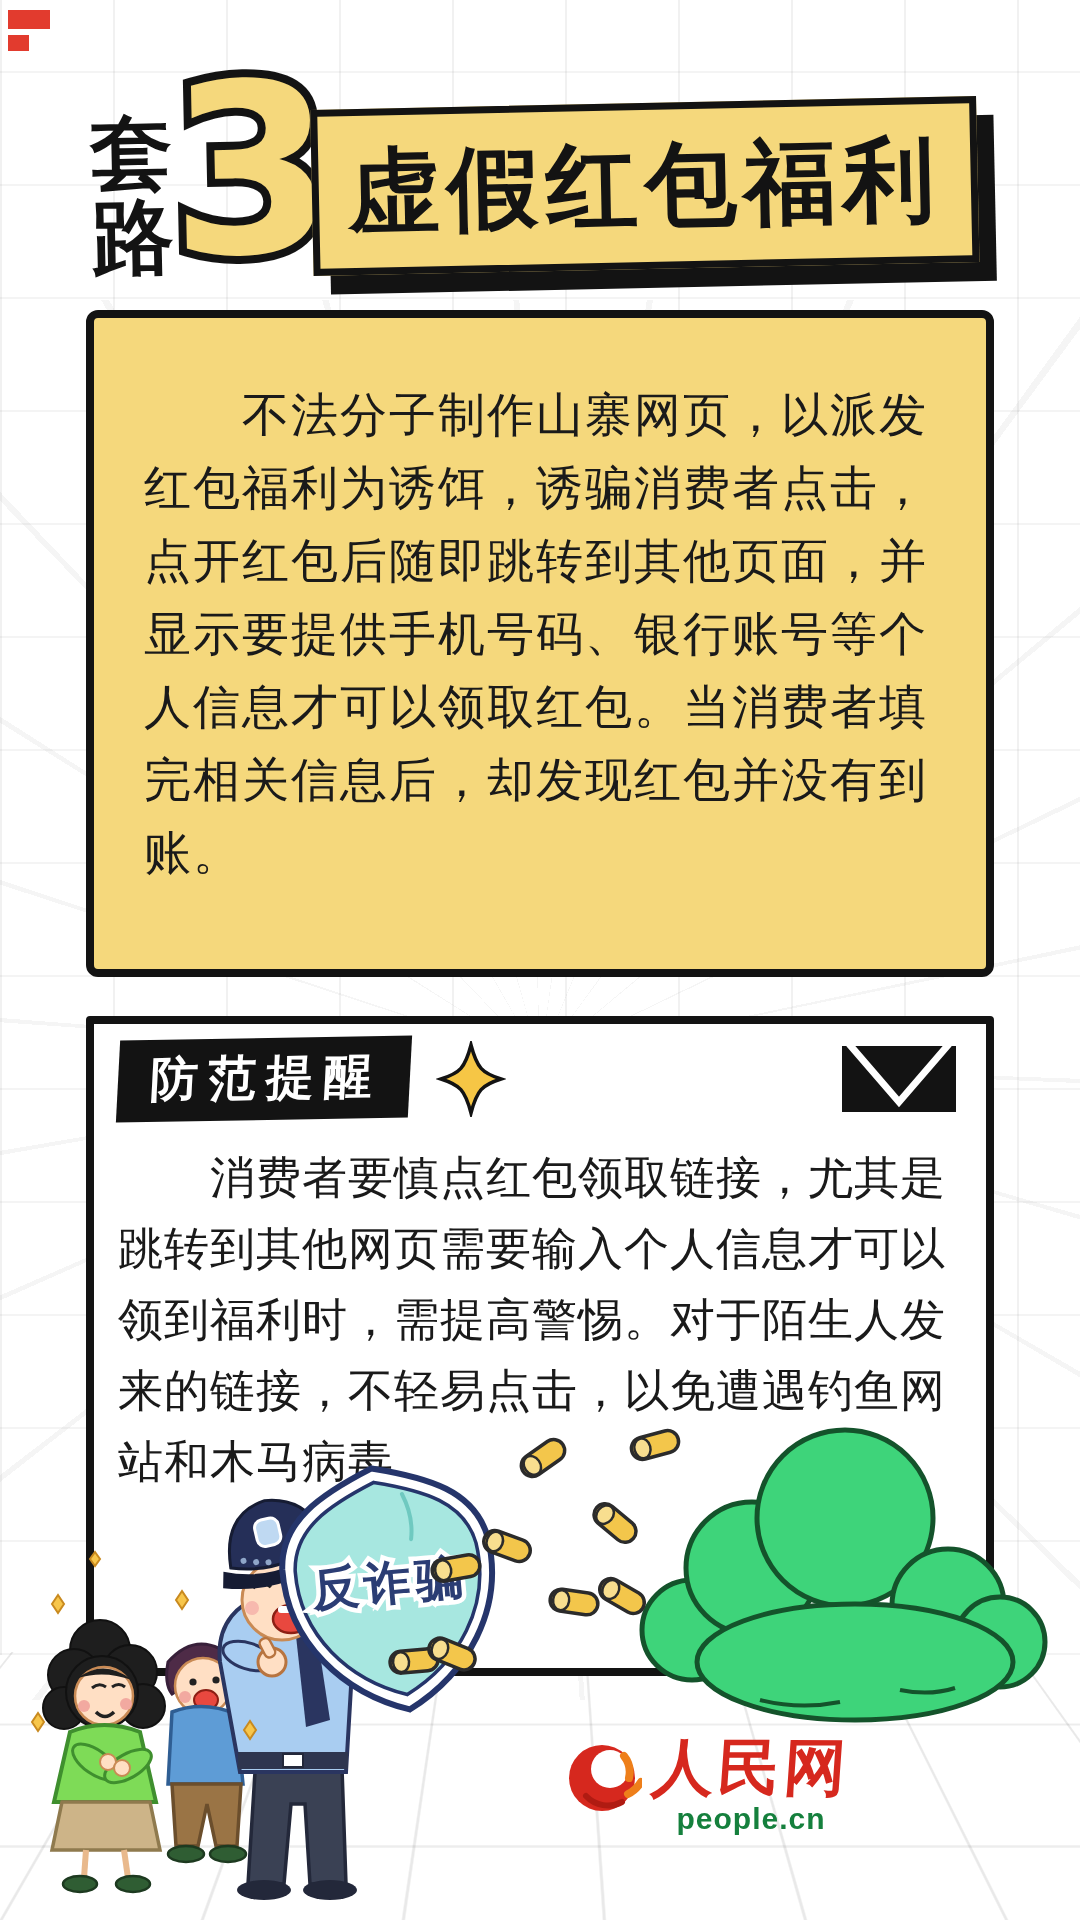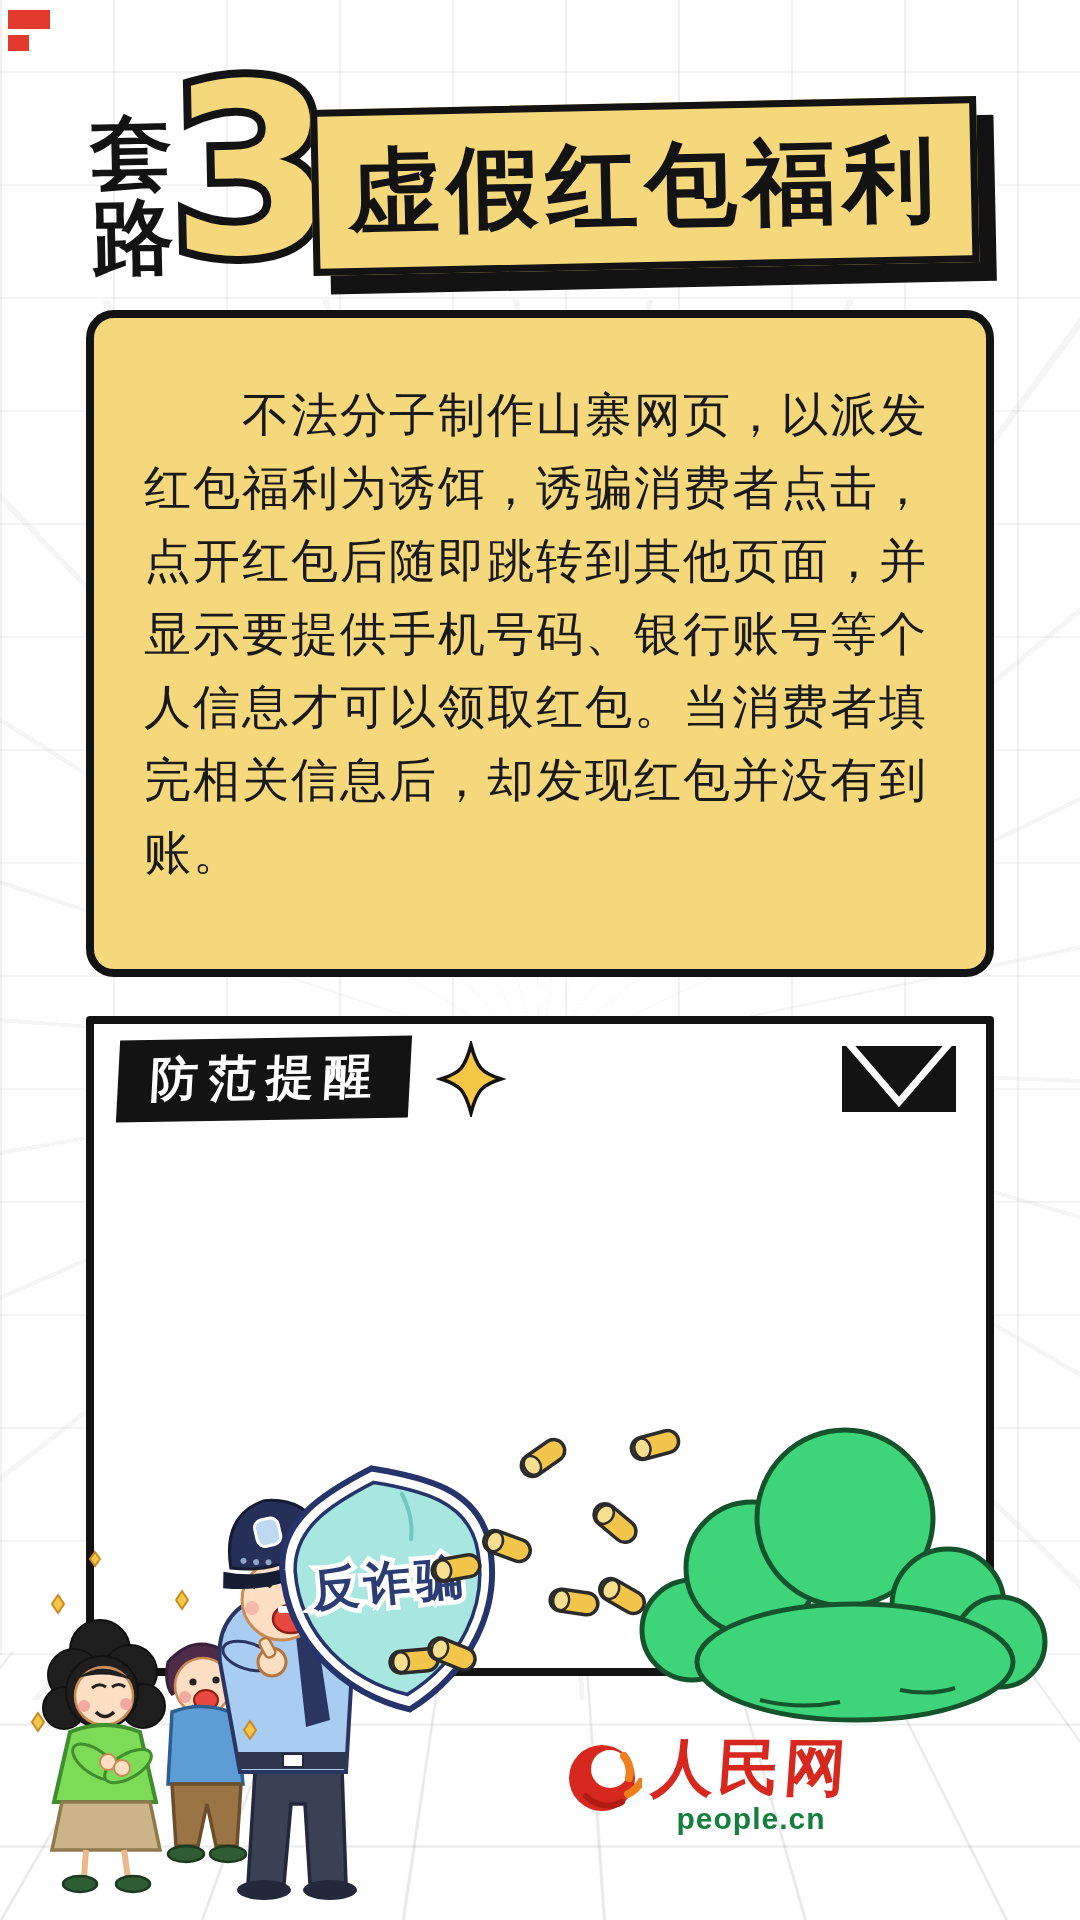--- a/index.html
+++ b/index.html
@@ -34,21 +34,21 @@
       font-family:"DejaVu Sans","Liberation Sans",sans-serif;}
   .n3.s{-webkit-text-stroke:16px #131313;color:#131313;}
   .n3.f{color:#F5D87C;}
   .banner{position:absolute;left:312px;top:114px;width:652px;height:152px;
       background:#F5D87C;border:7px solid #131313;box-shadow:17px 19px 0 0 #131313;
       display:flex;align-items:center;justify-content:center;}
   .banner h1{margin:0;font-size:92px;font-weight:900;letter-spacing:7px;color:#131313;}
 
   
   .intro-card{position:absolute;left:86px;top:310px;width:908px;height:667px;z-index:1;
-      box-sizing:border-box;background:#F5D87C;border:8px solid #131313;border-radius:28px;
+      box-sizing:border-box;background:#F5D87C;border:8px solid #131313;border-radius:12px;
       padding:60px 50px 0 50px;}
   .intro-card p{margin:0;font-size:47px;line-height:73px;letter-spacing:2px;
       white-space:pre-line;color:#1a1a1a;}
 
   
   .reminder-card{position:absolute;left:86px;top:1016px;width:908px;height:660px;z-index:1;
       box-sizing:border-box;background:#ffffff;border:8px solid #131313;border-radius:4px;
       padding:14px 24px 0 24px;}
   .rem-head{display:flex;align-items:center;height:74px;margin-top:4px;}
   .badge{background:#131313;color:#ffffff;font-size:48px;font-weight:900;letter-spacing:10px;
@@ -105,20 +105,25 @@
       <div class="badge">防范提醒</div>
       <svg class="sparkle" width="70" height="76" viewBox="-35 -38 70 76">
         <path d="M0,-34 C6,-11 11,-6 30,0 C11,6 6,11 0,34 C-6,11 -11,6 -30,0 C-11,-6 -6,-11 0,-34 Z" fill="#F6C645" stroke="#131313" stroke-width="3.5"></path>
       </svg>
       <div class="spacer"></div>
       <svg class="envelope" width="114" height="66" viewBox="0 0 114 66">
         <rect x="0" y="0" width="114" height="66" fill="#131313"></rect>
         <polyline points="7,-2 57,56 107,-2" fill="none" stroke="#ffffff" stroke-width="7"></polyline>
       </svg>
     </div>
+    <p>　　消费者要慎点红包领取链接，尤其是
+跳转到其他网页需要输入个人信息才可以
+领到福利时，需提高警惕。对于陌生人发
+来的链接，不轻易点击，以免遭遇钓鱼网
+站和木马病毒。</p>
   </section>
 
   <svg class="illus" viewBox="0 0 1080 520">
 
     <g fill="#3ED47A" stroke="#14532B" stroke-width="5">
       <circle cx="692" cy="230" r="50"></circle>
       <circle cx="752" cy="168" r="66"></circle>
       <circle cx="845" cy="118" r="88"></circle>
       <circle cx="948" cy="205" r="56"></circle>
       <circle cx="1000" cy="242" r="45"></circle>

